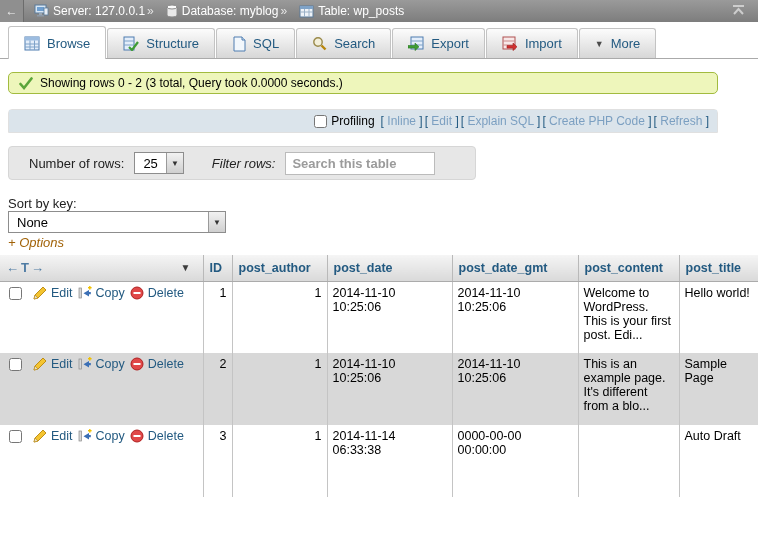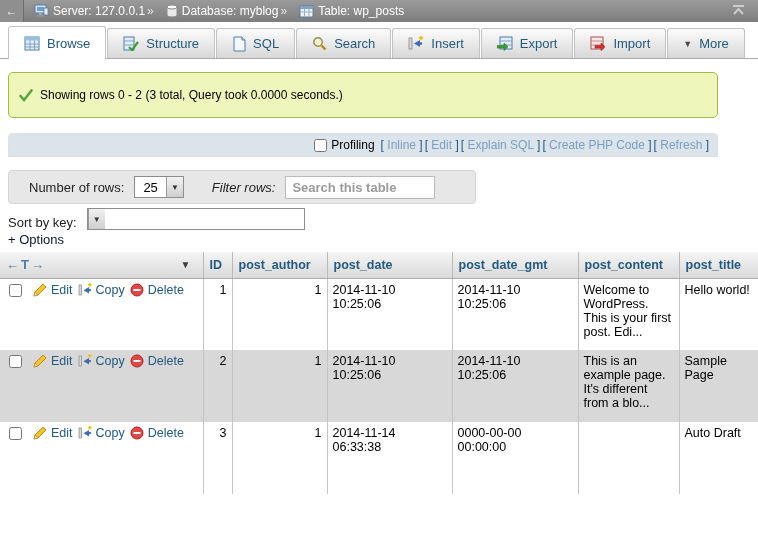--- a/index.html
+++ b/index.html
@@ -22,21 +22,21 @@
   .tab { display:inline-flex; align-items:center; gap:7px; height:30px; padding:0 15px;
     border:1px solid #c3c3c3; border-bottom:none; border-radius:3px 3px 0 0;
     background:linear-gradient(#fcfcfc,#d7d7d7); color:#235a81; font-weight:normal;
     font-size:13px; cursor:pointer; margin-right:1px; }
   .tab.active { background:#fff; height:33px; margin-bottom:-1px; }
   .tri-sm { font-size:9px; color:#4b4b4b; }
 
   
   .content { padding:0 0 0 8px; }
   .msg-success { margin:13px 40px 4px 0; border:1px solid #a2bb3f; border-radius:5px;
-    background:#eef6bb; padding:15px 10px; font-size:12px; color:#000;
+    background:#eef6bb; padding:3px 10px; font-size:12px; color:#000;
     display:flex; align-items:center; gap:7px; }
 
   .query-box { margin:15px 40px 0 0; border:1px solid #e0e0e0; border-radius:4px 4px 0 0;
     background:#f5f5f5; }
   .query-sql { padding:22px 10px 26px 24px; font-family:"DejaVu Sans Mono", monospace;
     font-size:12px; letter-spacing:1px; }
   .kw-select { color:#3a4fb0; text-decoration:underline dotted; cursor:pointer; }
   .sql-star { color:#777; }
   .kw-from { color:#8c1fa8; }
   .sql-id { color:#2c538c; }
@@ -59,24 +59,24 @@
     border-left:1px solid #9a9a9a; display:flex; align-items:center; justify-content:center;
     font-size:8px; color:#333; }
   .sel-rows .val { min-width:26px; }
   .sel-sort { width:218px; justify-content:space-between; }
   .sel-sort .val { flex:1; }
 
   .finput { height:23px; width:150px; border:1px solid #bbb; padding:2px 6px; font-size:13px;
     font-family:"Liberation Sans", sans-serif; color:#333;font-weight:bold; }
   .finput::placeholder { color:#9b9b9b; }
 
-  .sort-row { margin-top:4px; display:flex; align-items:flex-end; font-size:13px; color:#222; }
+  .sort-row { margin-top:16px; display:flex; align-items:flex-start; font-size:13px; color:#222;flex-direction:column; }
   .sort-row .lbl { margin-right:10px; }
-  .options-link { display:inline-block; color:#0f172a; font-size:13px;
-    text-decoration:none; cursor:pointer; }
+  .options-link { display:inline-block; color:#a16207; font-size:13px;
+    text-decoration:none; cursor:pointer;font-style:italic; }
 
   
   table.grid { border-collapse:collapse; table-layout:fixed; width:758px; margin-top:4px;
     font-size:12.5px; }
   .grid th { background:linear-gradient(#f5f5f5,#d9d9d9); border-right:1px solid #b9b9b9;
     border-bottom:1px solid #ababab; color:#235a81; font-weight:bold; text-align:left;
     padding:5px 6px; height:26px; white-space:nowrap; overflow:hidden; }
   .grid td { border-right:1px solid #c4c4c4; vertical-align:top; padding:4px 5px;
     overflow:hidden; }
   .grid tr.odd  { background:#fff; }
@@ -176,31 +176,20 @@
       <svg width="15" height="15" viewBox="0 0 15 15">
           <circle cx="6" cy="6" r="4.2" fill="#f3efda" stroke="#9a8a4a" stroke-width="1.4"></circle>
           <line x1="9.5" y1="9.5" x2="13.5" y2="13.5" stroke="#b8860b" stroke-width="2.4"></line>
         </svg>
     </span>
     <span>Search</span>
   </div>
   <div class="tab">
     <span class="ic">
       <svg width="16" height="15" viewBox="0 0 16 15">
-          <rect x="1" y="2" width="3" height="11" fill="#d9d9d9" stroke="#8a8a8a" stroke-width="0.8"></rect>
-          <path d="M12 4L6 7.5 12 11V8.8h2V6.2h-2z" fill="#3b6fb5"></path>
-          <rect x="11" y="1" width="4" height="1.6" fill="#f0c000"></rect>
-          <rect x="12.2" y="0" width="1.6" height="4" fill="#f0c000"></rect>
-        </svg>
-    </span>
-    <span>Insert</span>
-  </div>
-  <div class="tab">
-    <span class="ic">
-      <svg width="16" height="15" viewBox="0 0 16 15">
           <rect x="3" y="1" width="12" height="12" fill="#e4eefa" stroke="#4e7db0"></rect>
           <line x1="3" y1="5" x2="15" y2="5" stroke="#7ea2c8"></line>
           <line x1="3" y1="9" x2="15" y2="9" stroke="#7ea2c8"></line>
           <path d="M0 9.5h7V7l4 3.8-4 3.8v-2.5H0z" fill="#3f9c35" stroke="#2c7a25" stroke-width="0.6"></path>
         </svg>
     </span>
     <span>Export</span>
   </div>
   <div class="tab">
     <span class="ic">
@@ -254,20 +243,21 @@
           <span>▼</span>
         </span>
     </div>
     <span class="lbl" style="margin-left:28px;font-style:italic;">Filter rows:</span>
     <input class="finput" type="text" placeholder="Search this table" style="">
   </div>
 
   <div class="sort-row">
     <span class="lbl">Sort by key:</span>
     <div class="fselect sel-sort">
+      <span class="val">None</span>
       <span class="btn">
           <span>▼</span>
         </span>
     </div>
   </div>
 
   <a class="options-link">+ Options</a>
 </div>
 
 <table class="grid">

